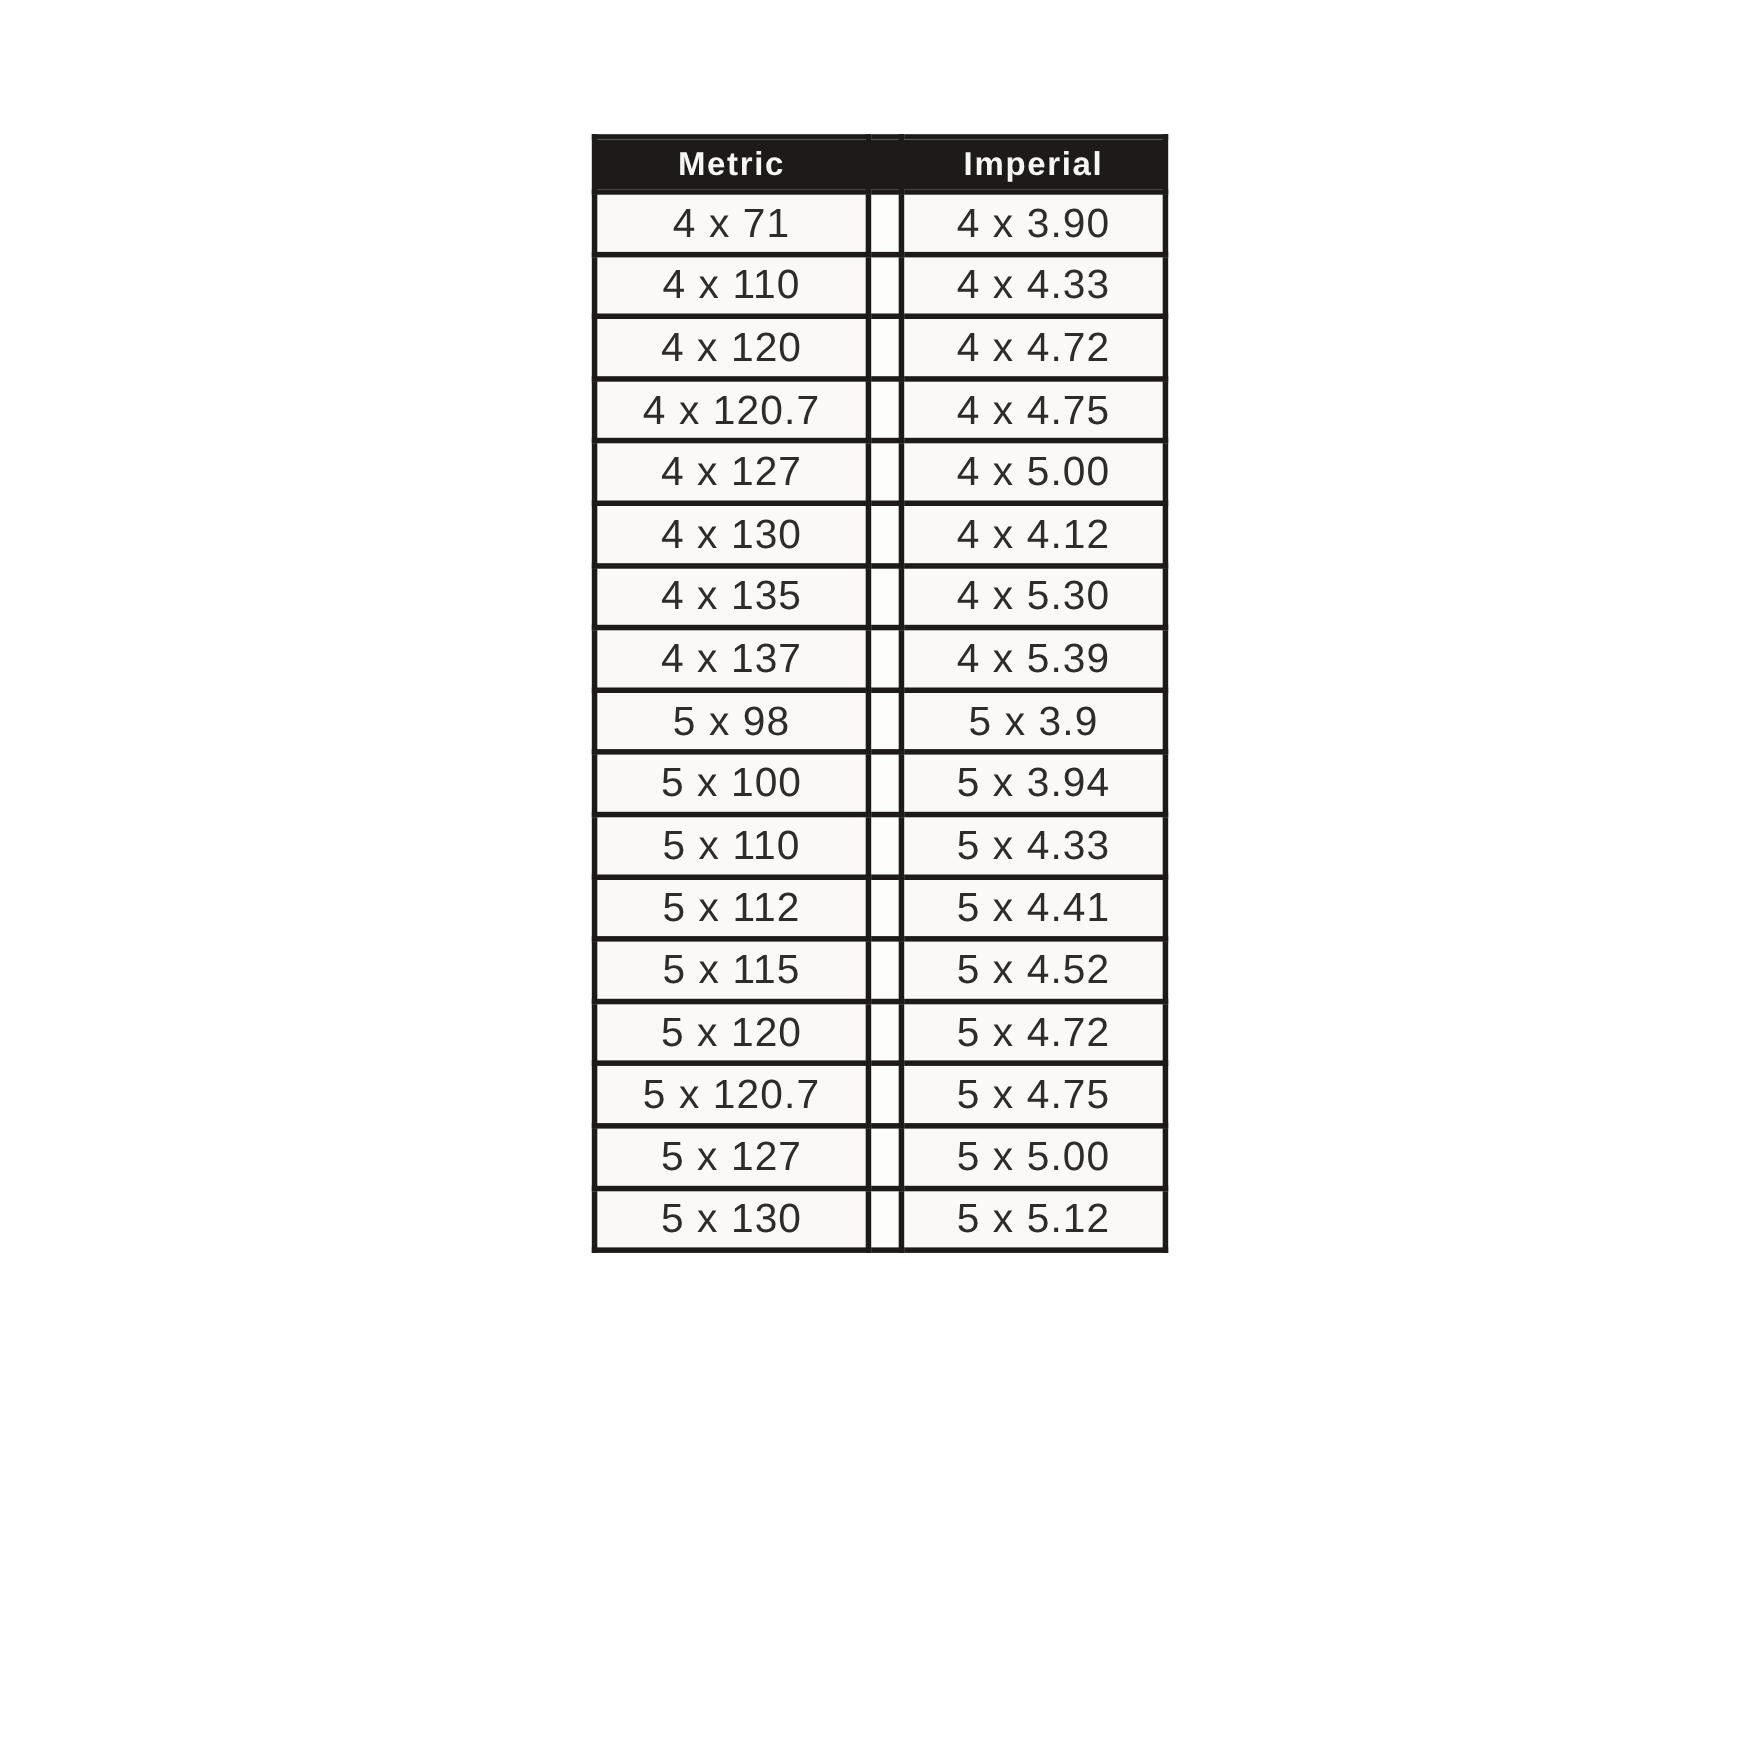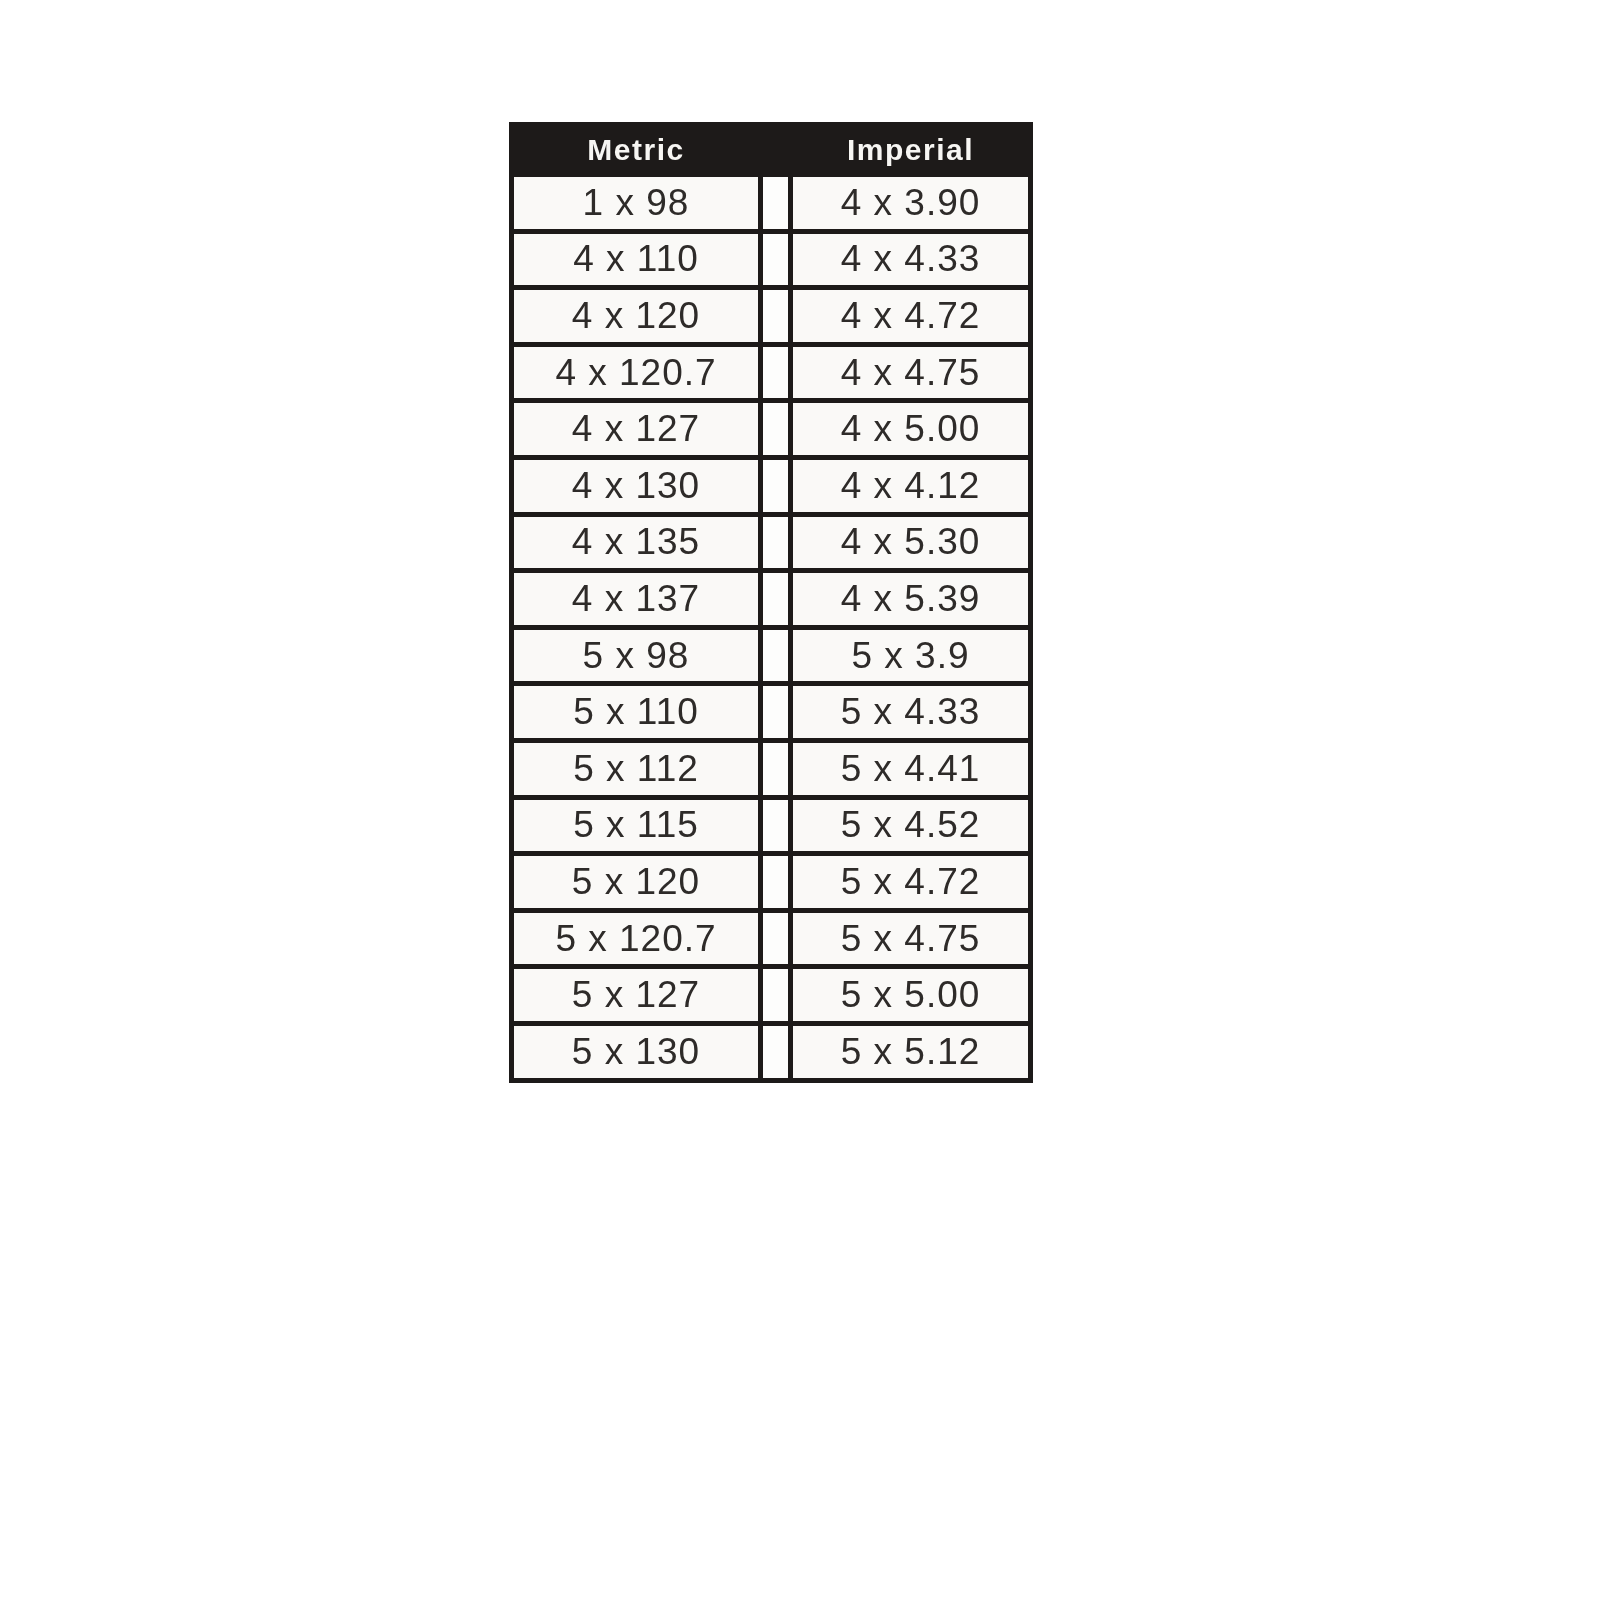--- a/index.html
+++ b/index.html
@@ -5,21 +5,21 @@
   html, body {
     margin: 0;
     padding: 0;
     width: 1600px;
     height: 1600px;
     background: #ffffff;
     font-family: "Liberation Sans", "DejaVu Sans", sans-serif;
   }
   .table-wrap {
     position: absolute;
-    left: 509px;
+    left: 538px;
     top: 122px;
   }
   table.conv {
     border-collapse: collapse;
     table-layout: fixed;
     background: #faf9f7;
   }
   table.conv col.c-metric   { width: 249px; }
   table.conv col.c-gap      { width: 30px;  }
   table.conv col.c-imperial { width: 240px; }
@@ -62,21 +62,21 @@
     </colgroup>
     <thead>
       <tr>
         <th>Metric</th>
         <th></th>
         <th>Imperial</th>
       </tr>
     </thead>
     <tbody>
       <tr>
-        <td>1 x 98</td>
+        <td>4 x 71</td>
         <td class="gap"></td>
         <td>4 x 3.90</td>
       </tr>
       <tr>
         <td>4 x 110</td>
         <td class="gap"></td>
         <td>4 x 4.33</td>
       </tr>
       <tr>
         <td>4 x 120</td>
@@ -107,20 +107,25 @@
         <td>4 x 137</td>
         <td class="gap"></td>
         <td>4 x 5.39</td>
       </tr>
       <tr>
         <td>5 x 98</td>
         <td class="gap"></td>
         <td>5 x 3.9</td>
       </tr>
       <tr>
+        <td>5 x 100</td>
+        <td class="gap"></td>
+        <td>5 x 3.94</td>
+      </tr>
+      <tr>
         <td>5 x 110</td>
         <td class="gap"></td>
         <td>5 x 4.33</td>
       </tr>
       <tr>
         <td>5 x 112</td>
         <td class="gap"></td>
         <td>5 x 4.41</td>
       </tr>
       <tr>

